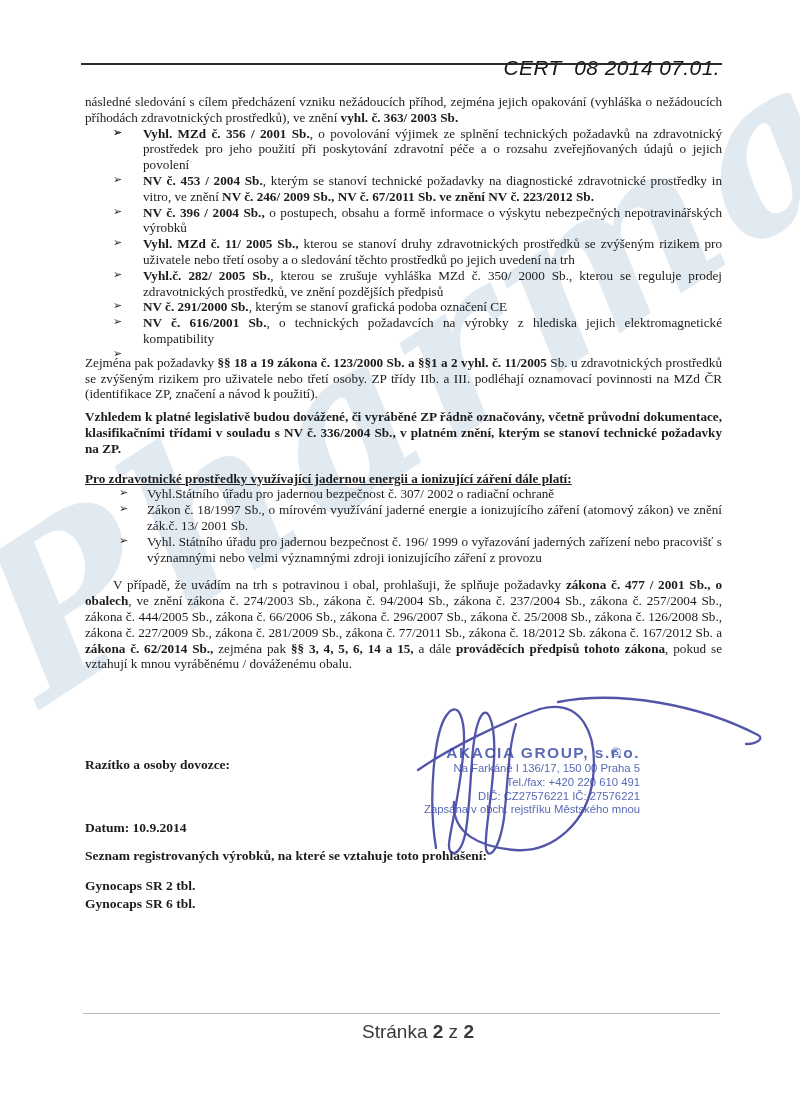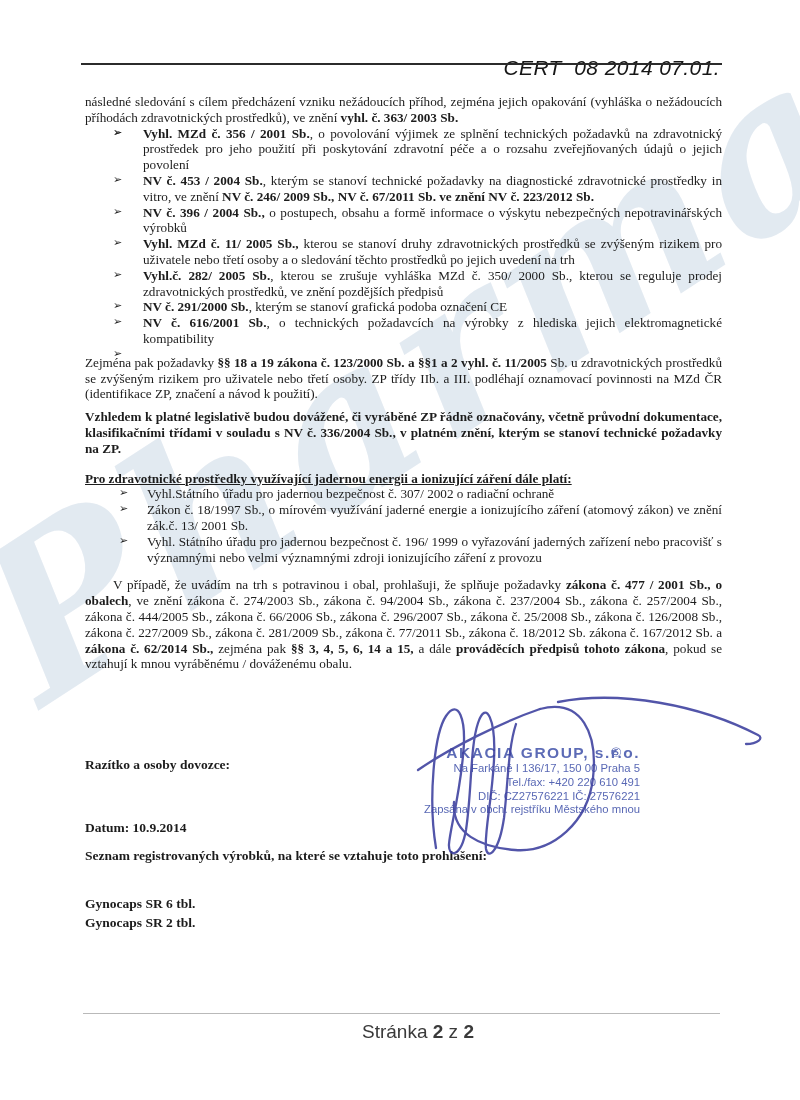--- a/index.html
+++ b/index.html
@@ -41,21 +41,21 @@
   .p-zejmena{margin:0 0 7px 0;}
   .p-vzhledem{margin:0 0 14px 0;font-weight:bold;}
   .heading{margin:0;font-weight:bold;text-decoration:underline;}
   .p-obal{margin:12px 0 12px 0;text-indent:28px;}
   
   .lbl{position:absolute;left:85px;z-index:1;font-weight:bold;font-size:13.5px;}
   .razitko{top:757px;}
   .datum{top:820px;}
   .seznam{top:848px;}
   .product{position:absolute;left:85px;z-index:1;font-weight:bold;font-size:13.5px;}
-  .prod1{top:878px;margin-top:37px;}
+  .prod1{top:878px;}
   .prod2{top:896px;}
   
   .stamp{
     position:absolute;left:330px;top:744px;width:310px;z-index:2;
     text-align:right;font-family:"Liberation Sans","DejaVu Sans",sans-serif;
     color:var(--stamp,#4f5fb0);
   }
   .stamp .name{font-size:15.5px;font-weight:bold;letter-spacing:1.5px;line-height:18px;opacity:.92;}
   .stamp .ln{font-size:11.3px;line-height:13.8px;opacity:.95;}
   .stamp .mark{position:absolute;right:18px;top:1px;font-size:13px;font-weight:normal;}

